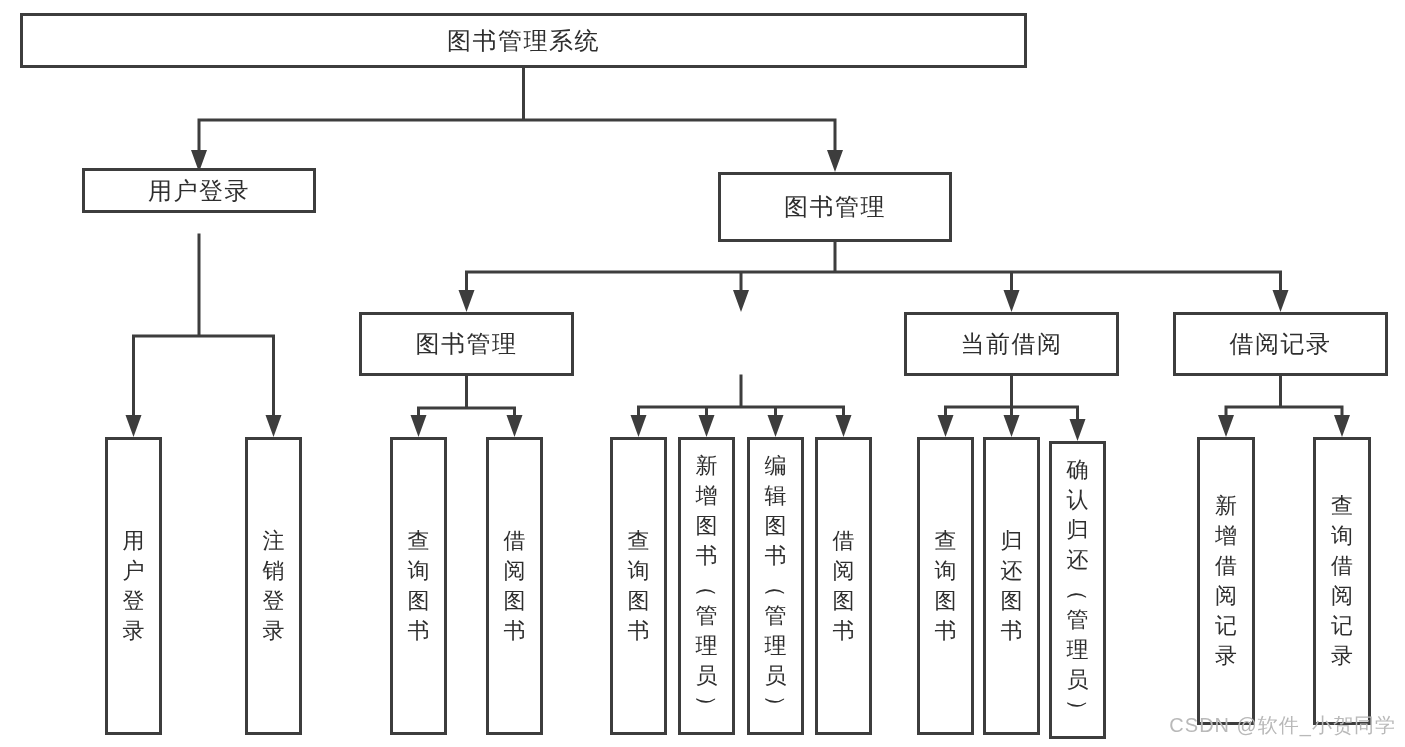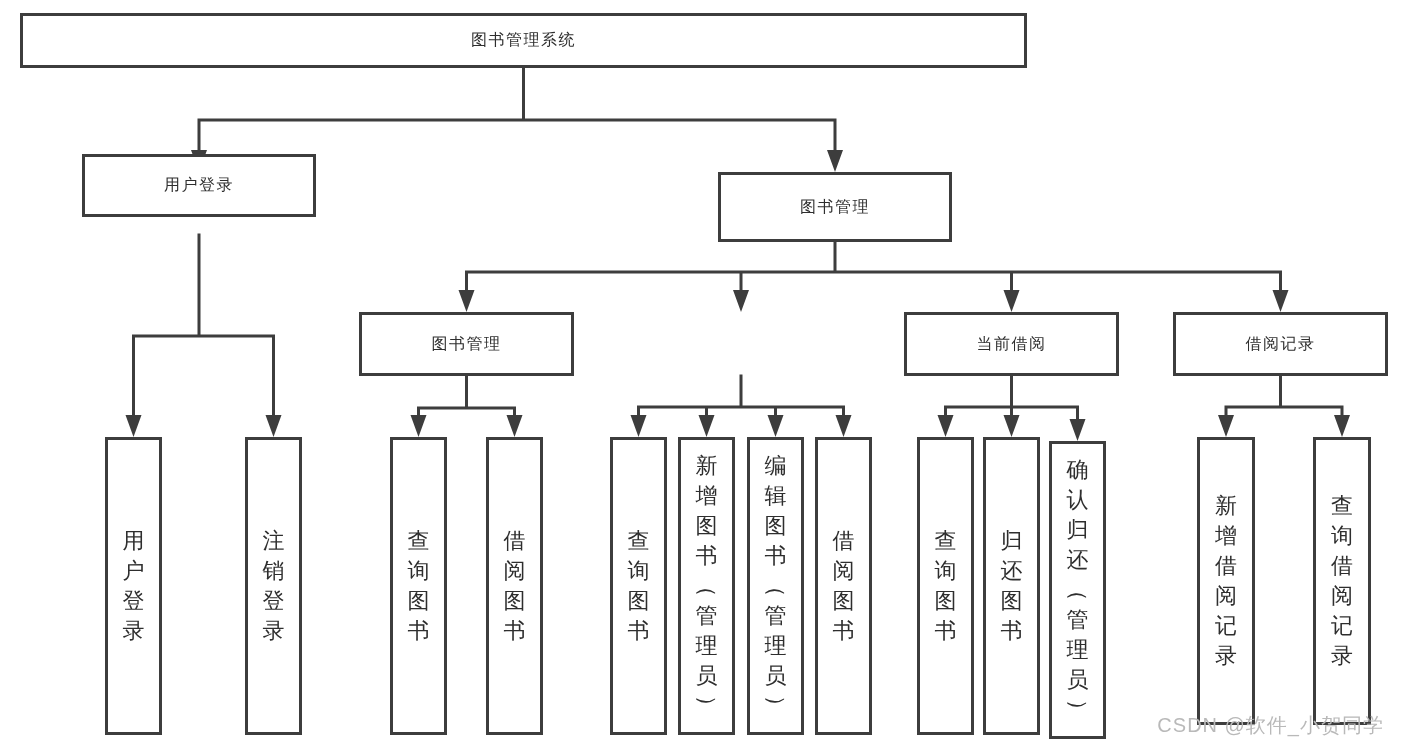--- a/index.html
+++ b/index.html
@@ -12,44 +12,44 @@
     overflow:hidden;
   }
   .connectors{position:absolute;left:0;top:0;}
   .connectors .line{stroke:var(--line);stroke-width:3;fill:none;stroke-linecap:square;}
   .connectors .arrow{fill:var(--line);stroke:none;}
   .node{
     position:absolute;box-sizing:border-box;background:var(--background);
     border:3px solid var(--line);display:flex;align-items:center;justify-content:center;
     color:var(--text);
   }
-  .node.h .lbl{font-size:16px;letter-spacing:1.5px;white-space:nowrap;}
+  .node.h .lbl{font-size:24px;letter-spacing:1.5px;white-space:nowrap;}
   .node.v .lbl{display:flex;flex-direction:column;align-items:center;gap:8px;font-size:22px;}
   .node.v .lbl span{display:block;line-height:1;}
   .node.v .lbl span.rot{transform:rotate(90deg);}
   .watermark{
-    position:absolute;right:21px;bottom:8px;color:var(--watermark);
+    position:absolute;right:9px;bottom:8px;color:var(--watermark);
     font-size:20px;letter-spacing:1px;white-space:nowrap;
   }
 </style>
 </head>
 <body>
 
 <div class="canvas">
 
   <svg class="connectors" width="1405" height="747" viewBox="0 0 1405 747">
     <path class="line" d="M523.5 68 V120 M199 120 H835 M199 120 V152 M835 120 V152 M199 235 V336 M133.5 336 H273.5 M133.5 336 V417 M273.5 336 V417 M835 235 V272 M466.5 272 H1280.5 M466.5 272 V292 M741 272 V292 M1011.5 272 V292 M1280.5 272 V292 M466.5 376 V408 M418.5 408 H514.5 M418.5 408 V417 M514.5 408 V417 M741 376 V407 M638.5 407 H843.5 M638.5 407 V417 M706.5 407 V417 M775.5 407 V417 M843.5 407 V417 M1011.5 376 V407 M945.5 407 H1077.5 M945.5 407 V417 M1011.5 407 V417 M1077.5 407 V421 M1280.5 376 V407 M1226 407 H1342 M1226 407 V417 M1342 407 V417"></path>
     <path class="arrow" d="M191 150 L207 150 L199 172 Z M827 150 L843 150 L835 172 Z M125.5 415 L141.5 415 L133.5 437 Z M265.5 415 L281.5 415 L273.5 437 Z M458.5 290 L474.5 290 L466.5 312 Z M733 290 L749 290 L741 312 Z M1003.5 290 L1019.5 290 L1011.5 312 Z M1272.5 290 L1288.5 290 L1280.5 312 Z M410.5 415 L426.5 415 L418.5 437 Z M506.5 415 L522.5 415 L514.5 437 Z M630.5 415 L646.5 415 L638.5 437 Z M698.5 415 L714.5 415 L706.5 437 Z M767.5 415 L783.5 415 L775.5 437 Z M835.5 415 L851.5 415 L843.5 437 Z M937.5 415 L953.5 415 L945.5 437 Z M1003.5 415 L1019.5 415 L1011.5 437 Z M1069.5 419 L1085.5 419 L1077.5 441 Z M1218 415 L1234 415 L1226 437 Z M1334 415 L1350 415 L1342 437 Z"></path>
   </svg>
 
   <div class="node h" style="left:20px;top:13px;width:1007px;height:55px">
     <span class="lbl">图书管理系统</span>
   </div>
 
-  <div class="node h" style="left:82px;top:154px;width:234px;height:63px">
+  <div class="node h" style="left:82px;top:168px;width:234px;height:45px">
     <span class="lbl">用户登录</span>
   </div>
   <div class="node h" style="left:718px;top:172px;width:234px;height:70px">
     <span class="lbl">图书管理</span>
   </div>
 
   <div class="node h" style="left:359px;top:312px;width:215px;height:64px">
     <span class="lbl">图书管理</span>
   </div>
   <div class="node h" style="left:904px;top:312px;width:215px;height:64px">

